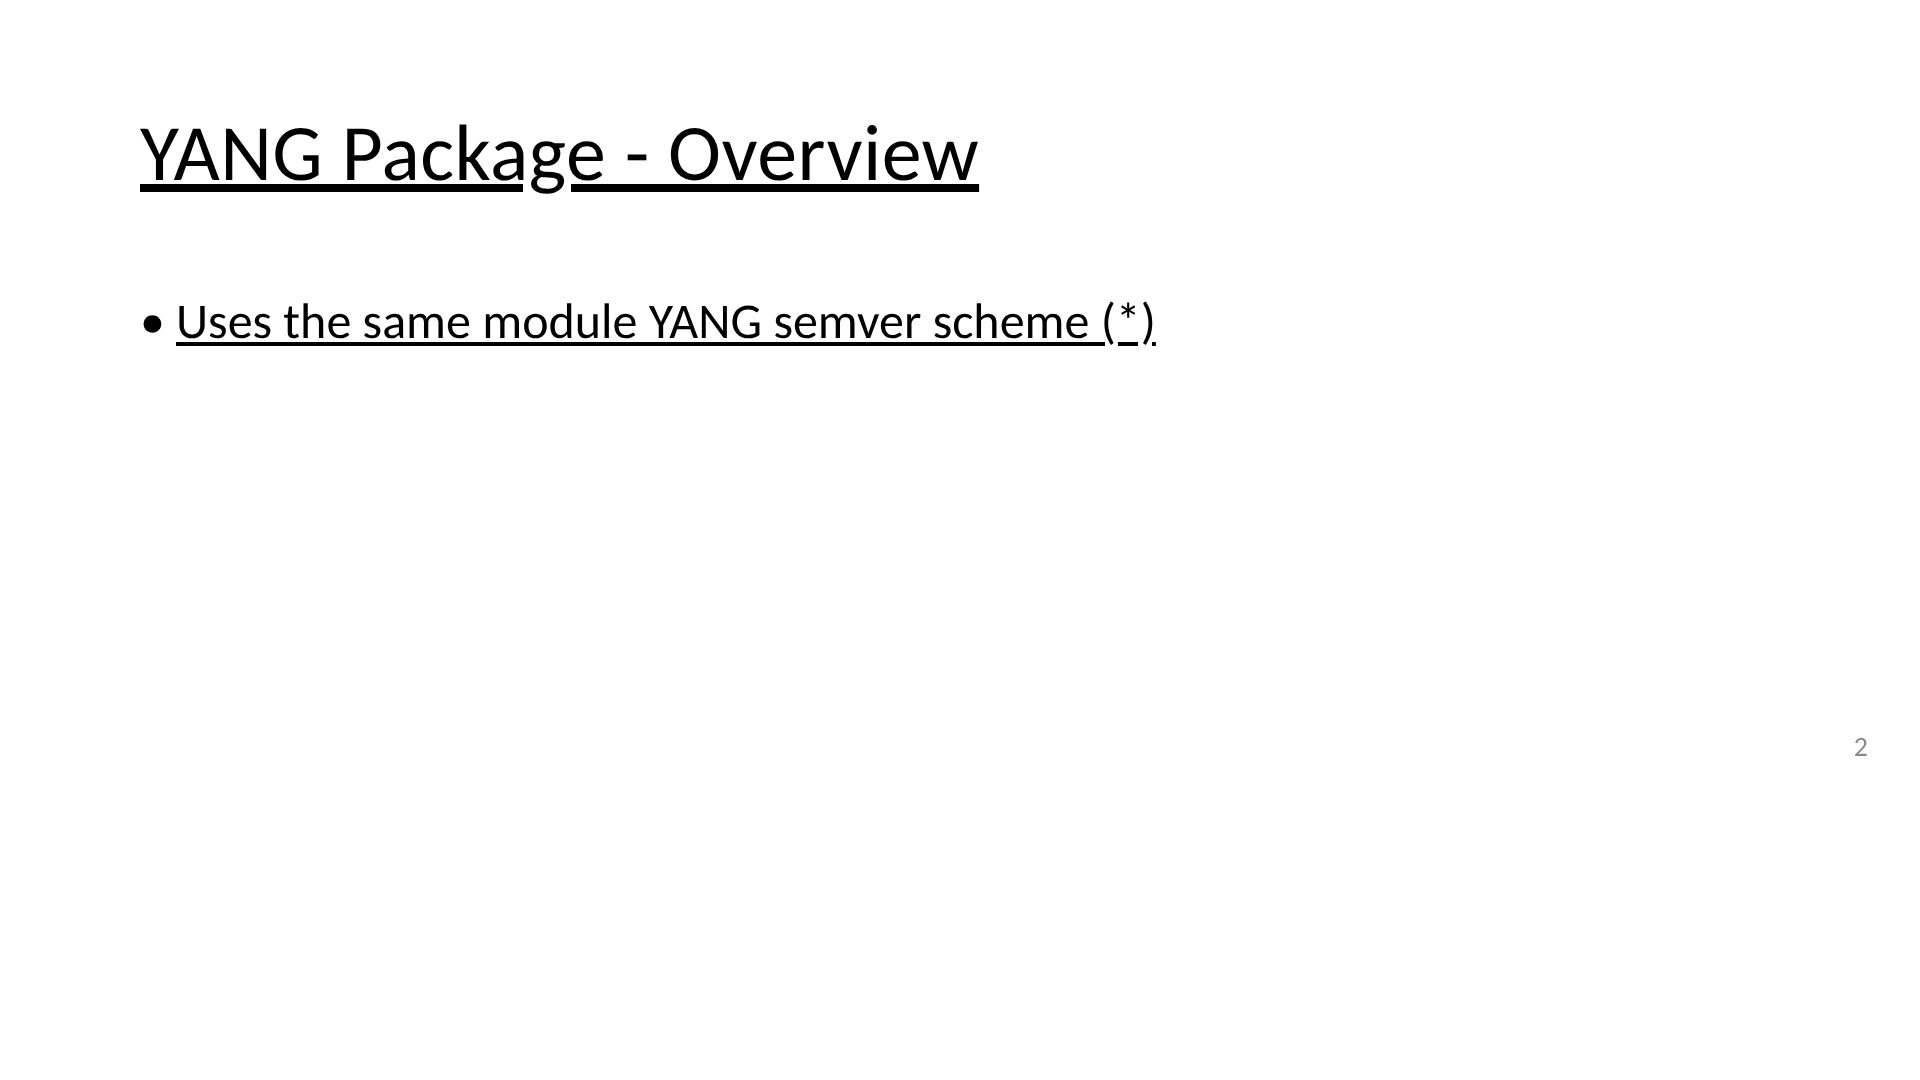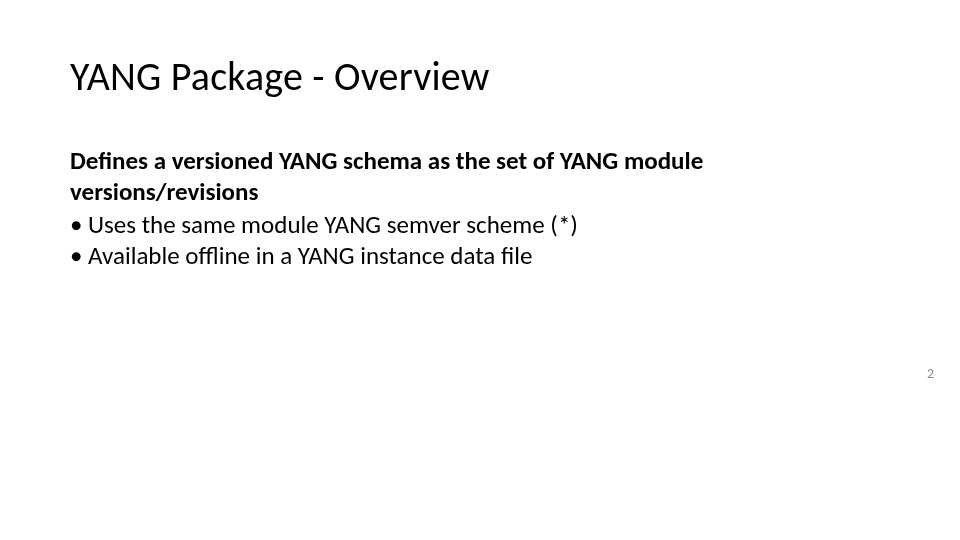--- a/index.html
+++ b/index.html
@@ -11,20 +11,21 @@
     font-family: "Calibri", "Segoe UI", Arial, sans-serif;
     color: #000000;
     overflow: hidden;
   }
   .slide {
     position: relative;
     width: 960px;
     height: 396px;
     box-sizing: border-box;
     padding: 55px 70px 0 70px;
+    text-decoration: underline;
   }
   .title {
     font-family: "Calibri Light", "Calibri", "Segoe UI Light", Arial, sans-serif;
     font-weight: 300;
     font-size: 40px;
     line-height: 1.1;
     margin: 0 0 46px 0;
     letter-spacing: 0.2px;
   }
   .body {
@@ -64,21 +65,19 @@
   }
 </style>
 </head>
 <body>
 
 <div class="slide">
 
   <h1 class="title">YANG Package - Overview</h1>
 
   <div class="body">
-    <p class="lead">Defines a versioned YANG schema as the set of YANG module versions/revisions</p>
     <ul class="bullets">
       <li>Uses the same module YANG semver scheme (*)</li>
-      <li>Available offline in a YANG instance data file</li>
     </ul>
   </div>
 
   <div class="page-num">2</div>
 </div>
 
 </body></html>

